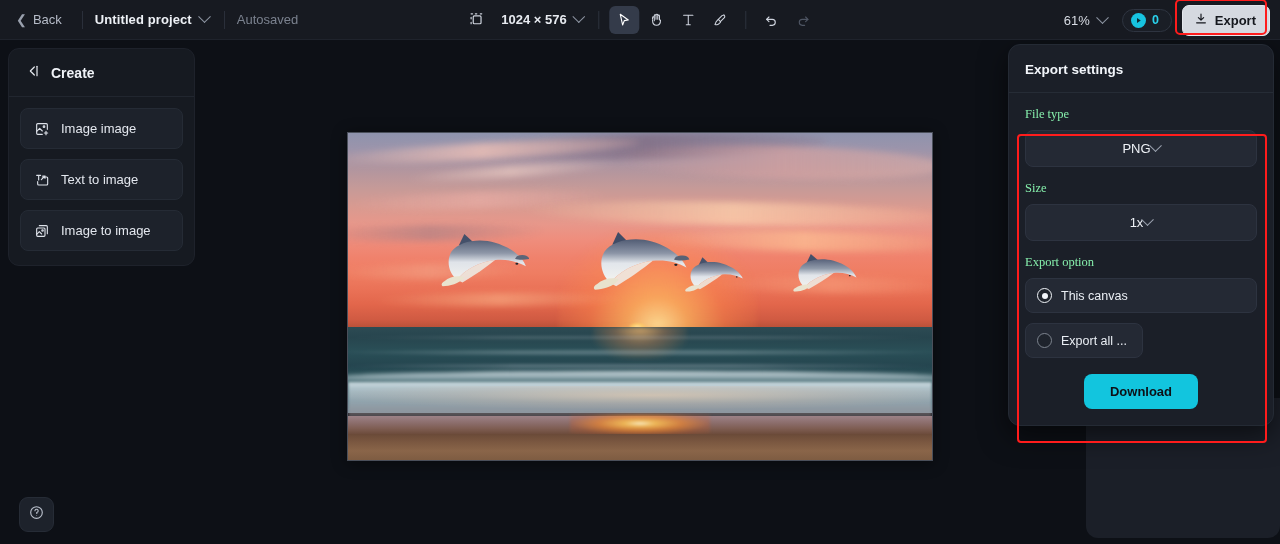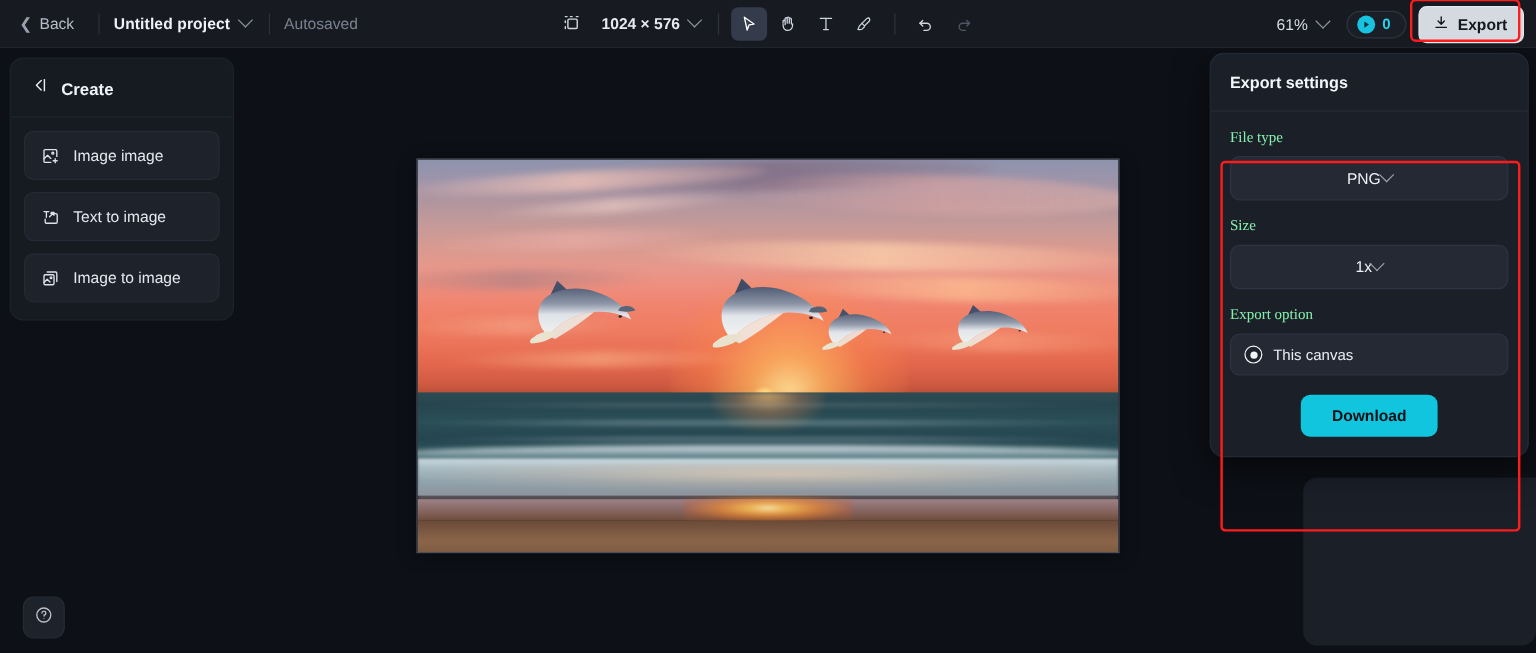--- a/index.html
+++ b/index.html
@@ -577,20 +577,27 @@
         <span class="sel-chev"></span>
       </div>
 
       <div class="fld-label">Export option</div>
       <div class="opt-row">
         <div class="opt">
           <span class="radio on"></span>
           <span>This canvas</span>
         </div>
       </div>
+      <div class="opt-row">
+        <div class="opt" style="flex:0 0 118px;">
+          <span class="radio"></span>
+          <span>Export all ...</span>
+        </div>
+        <div style="flex:1"></div>
+      </div>
 
       <div class="dl-row">
         <button class="dl-btn">Download</button>
       </div>
     </div>
     <div class="hl-settings"></div>
   </div>
 
 </div>
 

